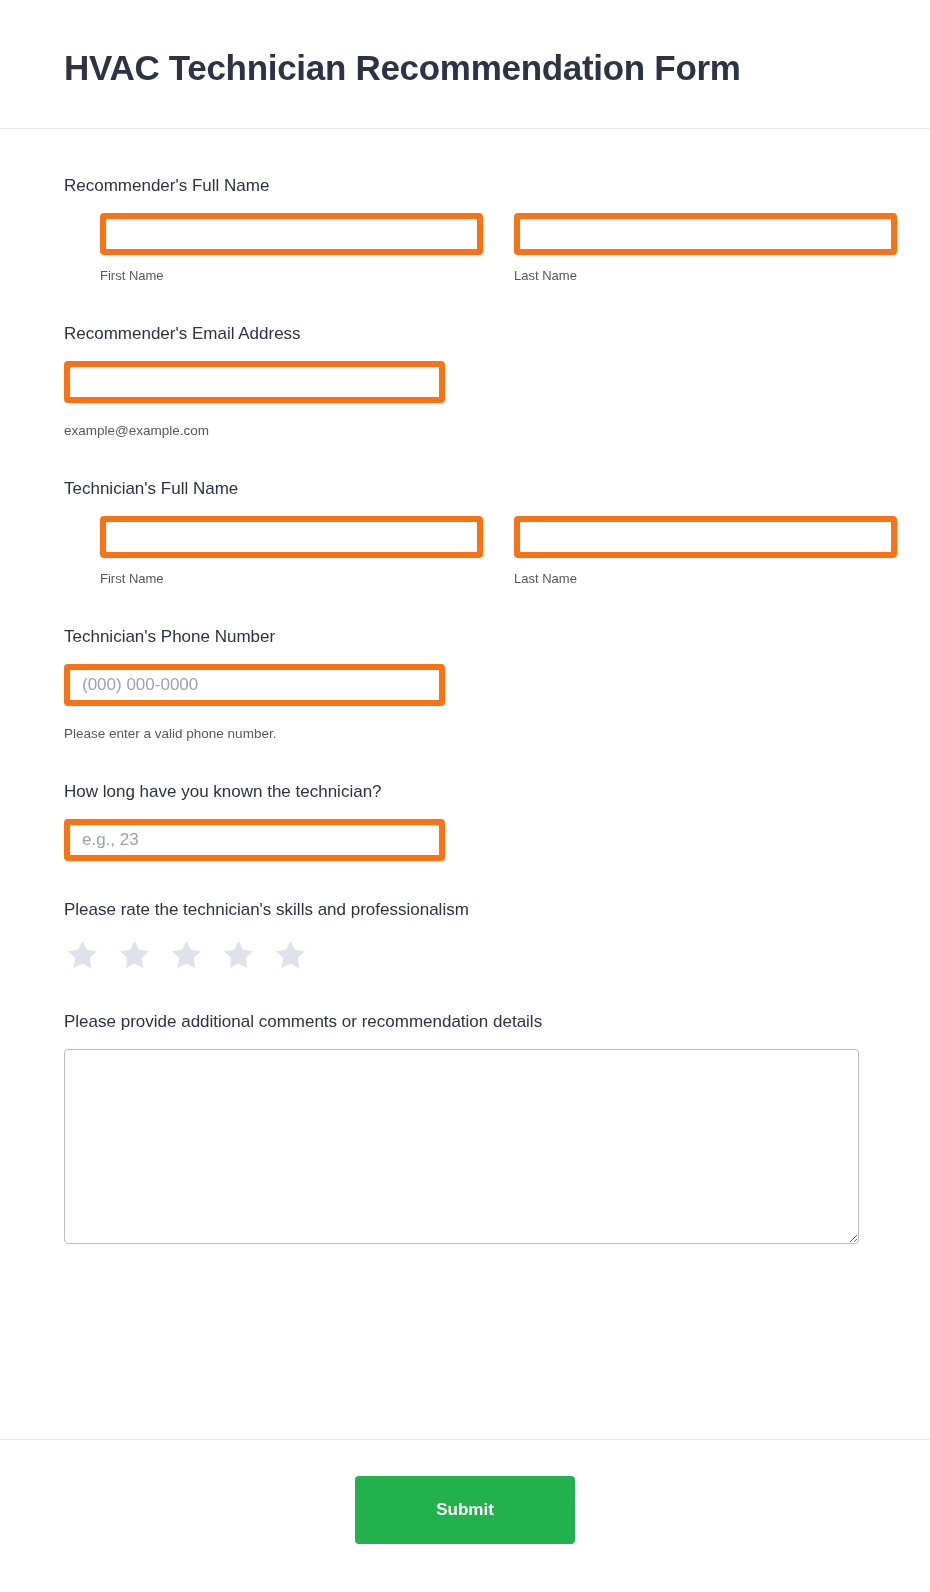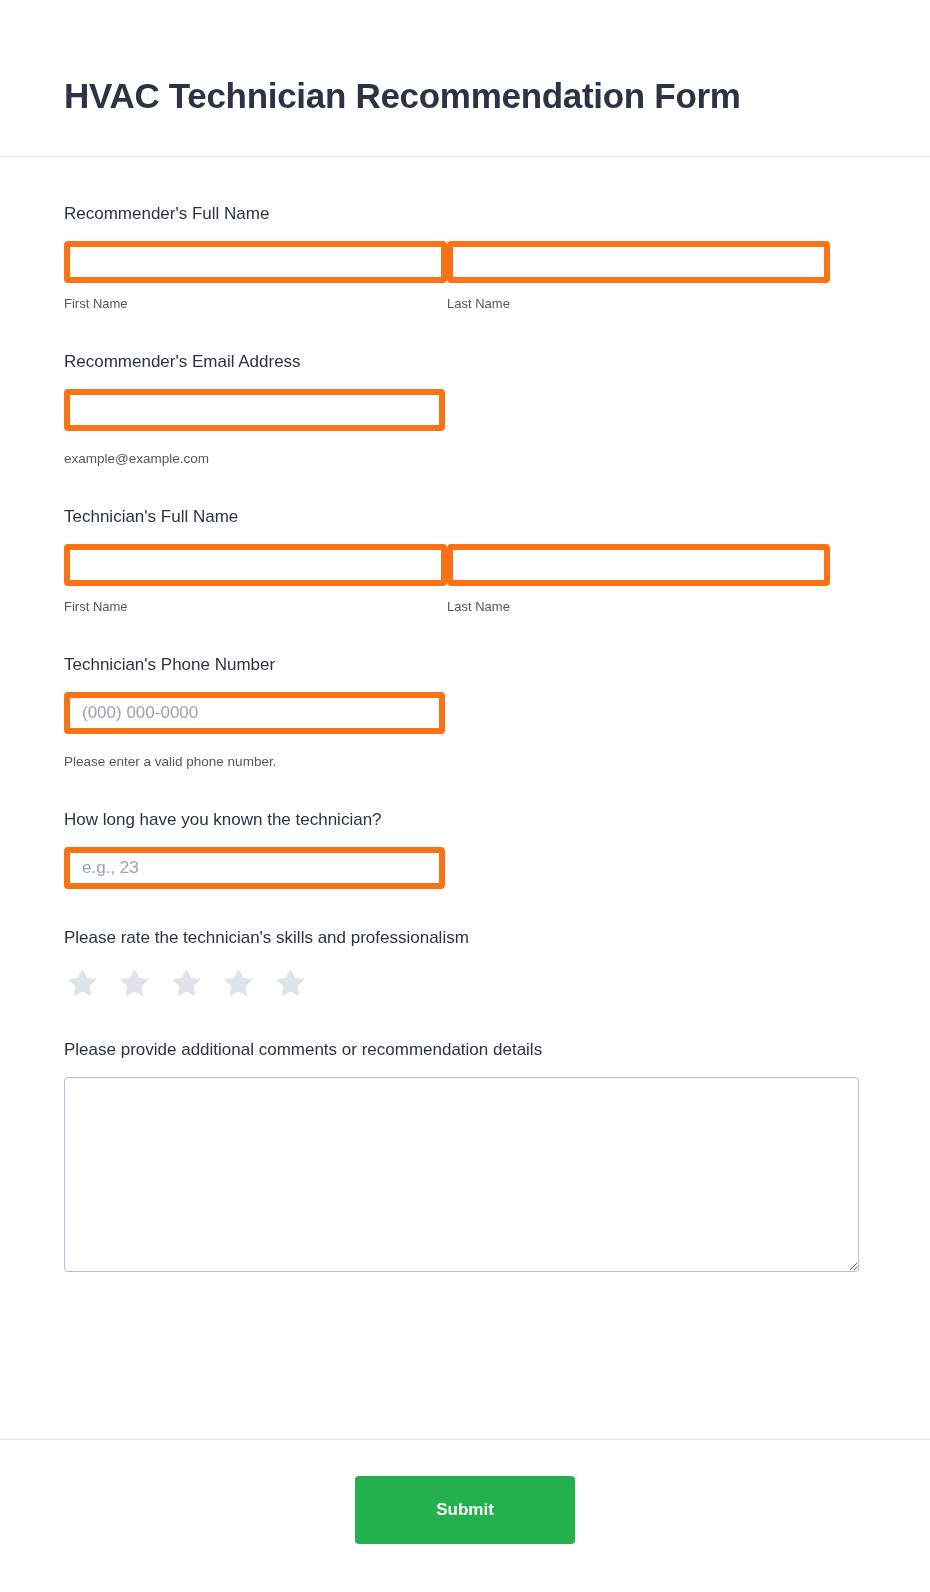--- a/index.html
+++ b/index.html
@@ -19,21 +19,20 @@
     width: 930px;
     min-height: 1592px;
     background: #ffffff;
     display: flex;
     flex-direction: column;
   }
   
   .form-header {
     padding: 48px 40px 26px 64px;
     border-bottom: 1px solid #e4e6ef;
-    margin-top: 28px;
   }
   .form-title {
     font-size: 35px;
     line-height: 1.15;
     font-weight: bold;
     letter-spacing: -0.3px;
     color: #2c3345;
     margin: 0 0 14px 0;
   }
   .form-subtitle {
@@ -52,20 +51,22 @@
   }
   .field-label {
     display: block;
     font-size: 17px;
     line-height: 1.3;
     color: #2c3345;
     margin: 0 0 16px 0;
   }
   .row {
     display: flex;
+    gap: 31px;
+    margin-left: 36px;
   }
   .col {
     width: 383px;
     flex: 0 0 383px;
   }
   .col-narrow {
     width: 381px;
     flex: 0 0 381px;
   }
   input.text-input {

